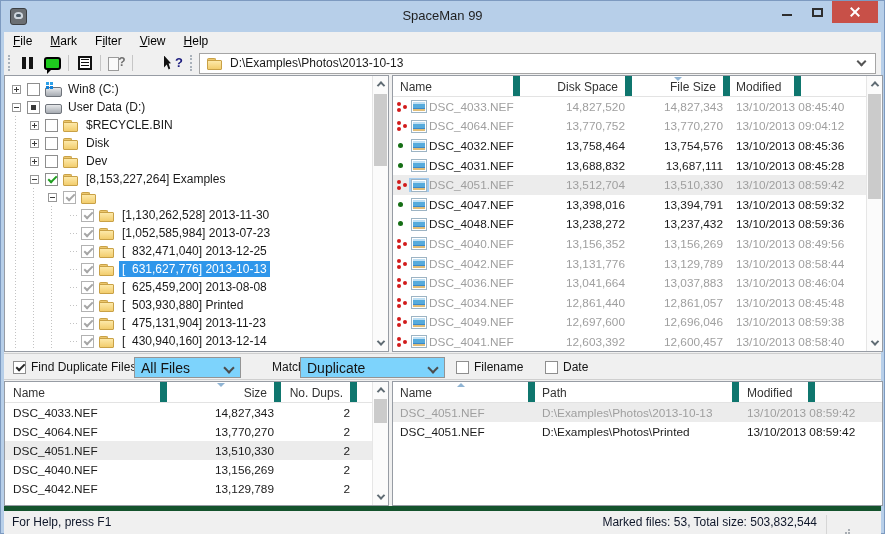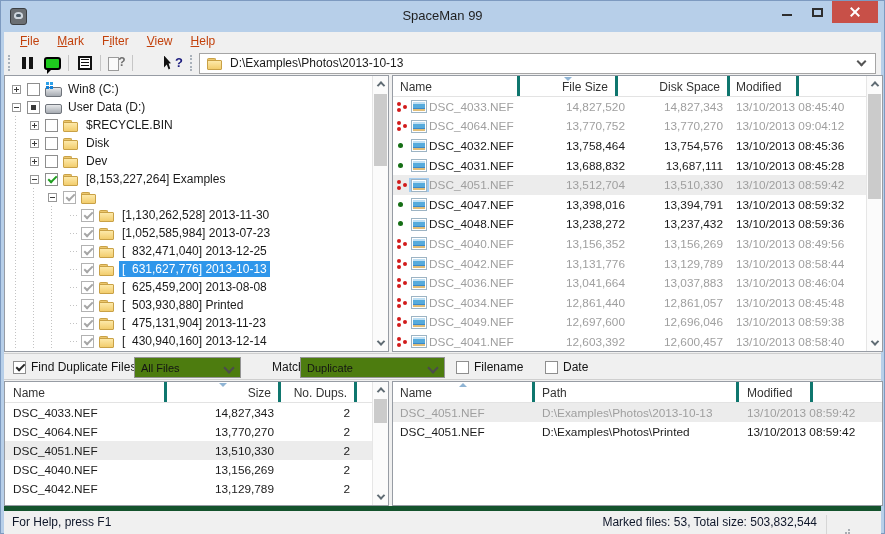--- a/index.html
+++ b/index.html
@@ -21,21 +21,21 @@
   .btn-max i{display:block;width:11px;height:9px;border:2px solid #2e2e2e;background:transparent;}
   .btn-close{width:46px;background:#c85048;}
   .close-x{position:relative;width:12px;height:12px;}
   .close-x::before,.close-x::after{content:"";position:absolute;left:5px;top:0;width:2px;height:12px;background:#fff;}
   .close-x::before{transform:rotate(45deg);}
   .close-x::after{transform:rotate(-45deg);}
 
   
   .chrome{position:absolute;left:3px;top:31px;right:3px;bottom:3px;background:#f0f0f0;}
 
-  .menubar{position:absolute;left:3px;top:31px;right:3px;height:19px;background:#f0f0f0;display:flex;align-items:center;padding-left:7px;font-size:12px;color:#c2410c;}
+  .menubar{position:absolute;left:3px;top:31px;right:3px;height:19px;background:#f0f0f0;display:flex;align-items:center;font-size:12px;color:#000000;}
   .menu-item{padding:1px 9px 2px;cursor:default;}
 
   .toolbar{position:absolute;left:3px;top:50px;right:3px;height:24px;background:#f0f0f0;display:flex;align-items:center;}
   .gripper{width:0;height:16px;border-left:2px dotted #a9b1ba;margin:0 5px 0 4px;}
   .tool-sep{width:1px;height:16px;background:#c6c6c6;margin:0 3px;}
   .tool-btn{width:25px;height:22px;display:flex;align-items:center;justify-content:center;}
 
   .icon-pause{width:11px;height:12px;background:linear-gradient(90deg,#141414 0 4px,transparent 4px 7px,#141414 7px 11px);}
   .icon-mark-bubble{position:relative;width:17px;height:13px;background:#1ecb1e;border:2px solid #000;border-radius:3px;}
   .icon-mark-bubble::after{content:"";position:absolute;left:1px;bottom:-6px;width:0;height:0;border-left:6px solid #000;border-bottom:6px solid transparent;}
@@ -99,21 +99,21 @@
   .sb-btn{position:absolute;left:0;right:0;height:16px;display:flex;align-items:center;justify-content:center;}
   .sb-up{top:0;}
   .sb-down{bottom:0;}
   .sb-up i{width:6px;height:6px;border-left:2px solid #5f6b73;border-top:2px solid #5f6b73;transform:rotate(45deg) translate(1px,1px);}
   .sb-down i{width:6px;height:6px;border-right:2px solid #5f6b73;border-bottom:2px solid #5f6b73;transform:rotate(45deg) translate(-1px,-1px);}
   .sb-thumb{position:absolute;left:1px;right:1px;background:#cbcbcb;}
 
   
   .hdr{position:absolute;left:0;top:0;right:16px;height:21px;display:flex;font-size:12px;color:#333;background:#fff;border-bottom:1px solid #e3e3e3;}
   .dd-pane .hdr{right:0;}
-  .hcol{position:relative;display:flex;align-items:flex-end;padding:0 7px 2px 7px;border-right:3px solid #0f766e;}
+  .hcol{position:relative;display:flex;align-items:flex-end;padding:0 7px 2px 7px;border-right:7px solid #0f766e;}
   .hcol.num{justify-content:flex-end;}
   .sort-desc{position:absolute;top:1px;left:50%;margin-left:-4px;width:0;height:0;border-left:4px solid transparent;border-right:4px solid transparent;border-top:4px solid #8fb4d4;}
   .sort-asc{position:absolute;top:1px;left:50%;margin-left:-4px;width:0;height:0;border-left:4px solid transparent;border-right:4px solid transparent;border-bottom:4px solid #8fb4d4;}
 
   .rows{position:absolute;left:0;top:21px;right:16px;bottom:0;overflow:hidden;}
   .dd-pane .rows{right:0;}
   .lrow{display:flex;align-items:center;font-size:11.8px;color:#1b1b1b;}
   .lrow.muted{color:#9f9f9f;}
   .lrow.selrow{background:#ececec;}
   .fp-row{height:19.6px;}
@@ -126,21 +126,21 @@
   
   .d0{width:162px;padding-left:8px;} .d1{width:114px;} .d2{width:76px;}
   
   .m0{width:142px;padding-left:7px;} .m1{width:204px;padding-left:7px;} .m2{flex:1;padding-left:8px;}
   .fp-row .cname span{margin-left:2px;}
 
   
   .dupbar{position:absolute;left:3px;top:352px;right:3px;height:27px;background:#f0f0f0;border-top:1px solid #cfcfcf;border-bottom:1px solid #cfcfcf;font-size:12px;color:#141414;}
   .dupbar .cb{position:absolute;top:7px;}
   .dupbar label{position:absolute;top:0;line-height:26px;}
-  .combo{position:absolute;top:3px;height:21px;border:1px solid #949494;background:#4d7c0f;display:flex;align-items:center;padding-left:6px;font-size:11px;}
+  .combo{position:absolute;top:3px;height:21px;border:1px solid #949494;background:#7dd3fc;display:flex;align-items:center;padding-left:6px;font-size:14px;}
   .combo::after{content:"";width:6px;height:6px;border-right:2px solid #4c4c4c;border-bottom:2px solid #4c4c4c;transform:rotate(45deg);position:absolute;right:7px;top:6px;}
 
   
   .statusbar{position:absolute;left:3px;top:505px;right:3px;height:37px;background:#f0f0f0;border-top:5px solid #14532d;font-size:12px;color:#0f172a;}
   .status-left{position:absolute;left:8px;top:4px;}
   .status-right{position:absolute;right:64px;top:4px;}
   .status-sep{position:absolute;right:54px;top:4px;bottom:4px;width:1px;background:#d6d6d6;}
   .grip{position:absolute;right:31px;bottom:6px;width:10px;height:10px;}
   .grip::before{content:"";position:absolute;right:0;bottom:6px;width:2px;height:2px;background:#a8adb3;box-shadow:0 3px 0 #a8adb3,0 6px 0 #a8adb3,-3px 6px 0 #a8adb3,-6px 6px 0 #a8adb3,-3px 3px 0 #a8adb3;}
 </style>
@@ -235,26 +235,26 @@
           <i></i>
         </div>
     </div>
   </div>
 
   <div class="pane file-pane">
     <div class="hdr">
         <div class="hcol f0">
           <span>Name</span>
         </div>
+        <div class="hcol f1 num">
+          <span>Disk Space</span>
+        </div>
         <div class="hcol f2 num">
           <span>File Size</span>
           <div class="sort-desc"></div>
-        </div>
-        <div class="hcol f1 num">
-          <span>Disk Space</span>
         </div>
         <div class="hcol f3">
           <span>Modified</span>
         </div>
         <div class="hcol" style="flex: 1 1 0%; border-right: none;"></div>
       </div>
     <div class="rows">
         <div class="lrow fp-row muted">
           <div class="cell cname f0">
             <div class="mark dup"></div>

